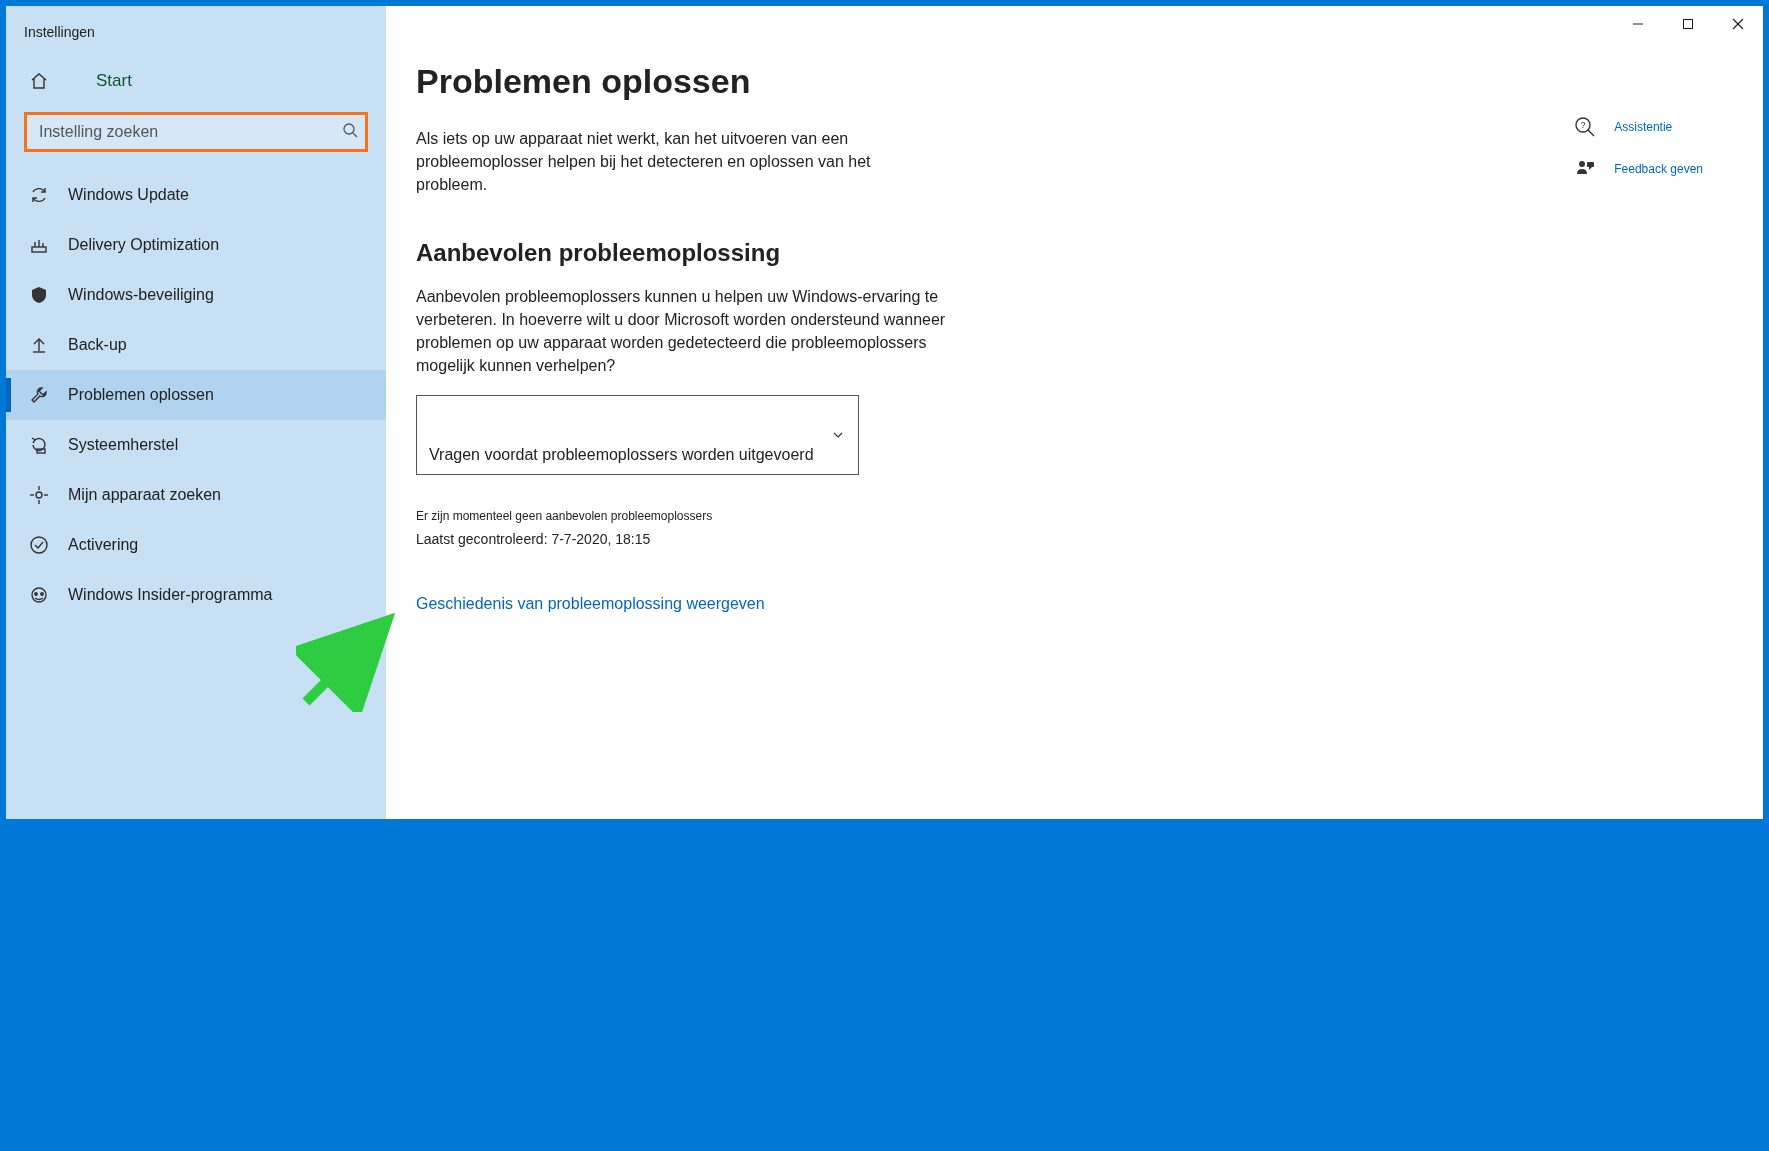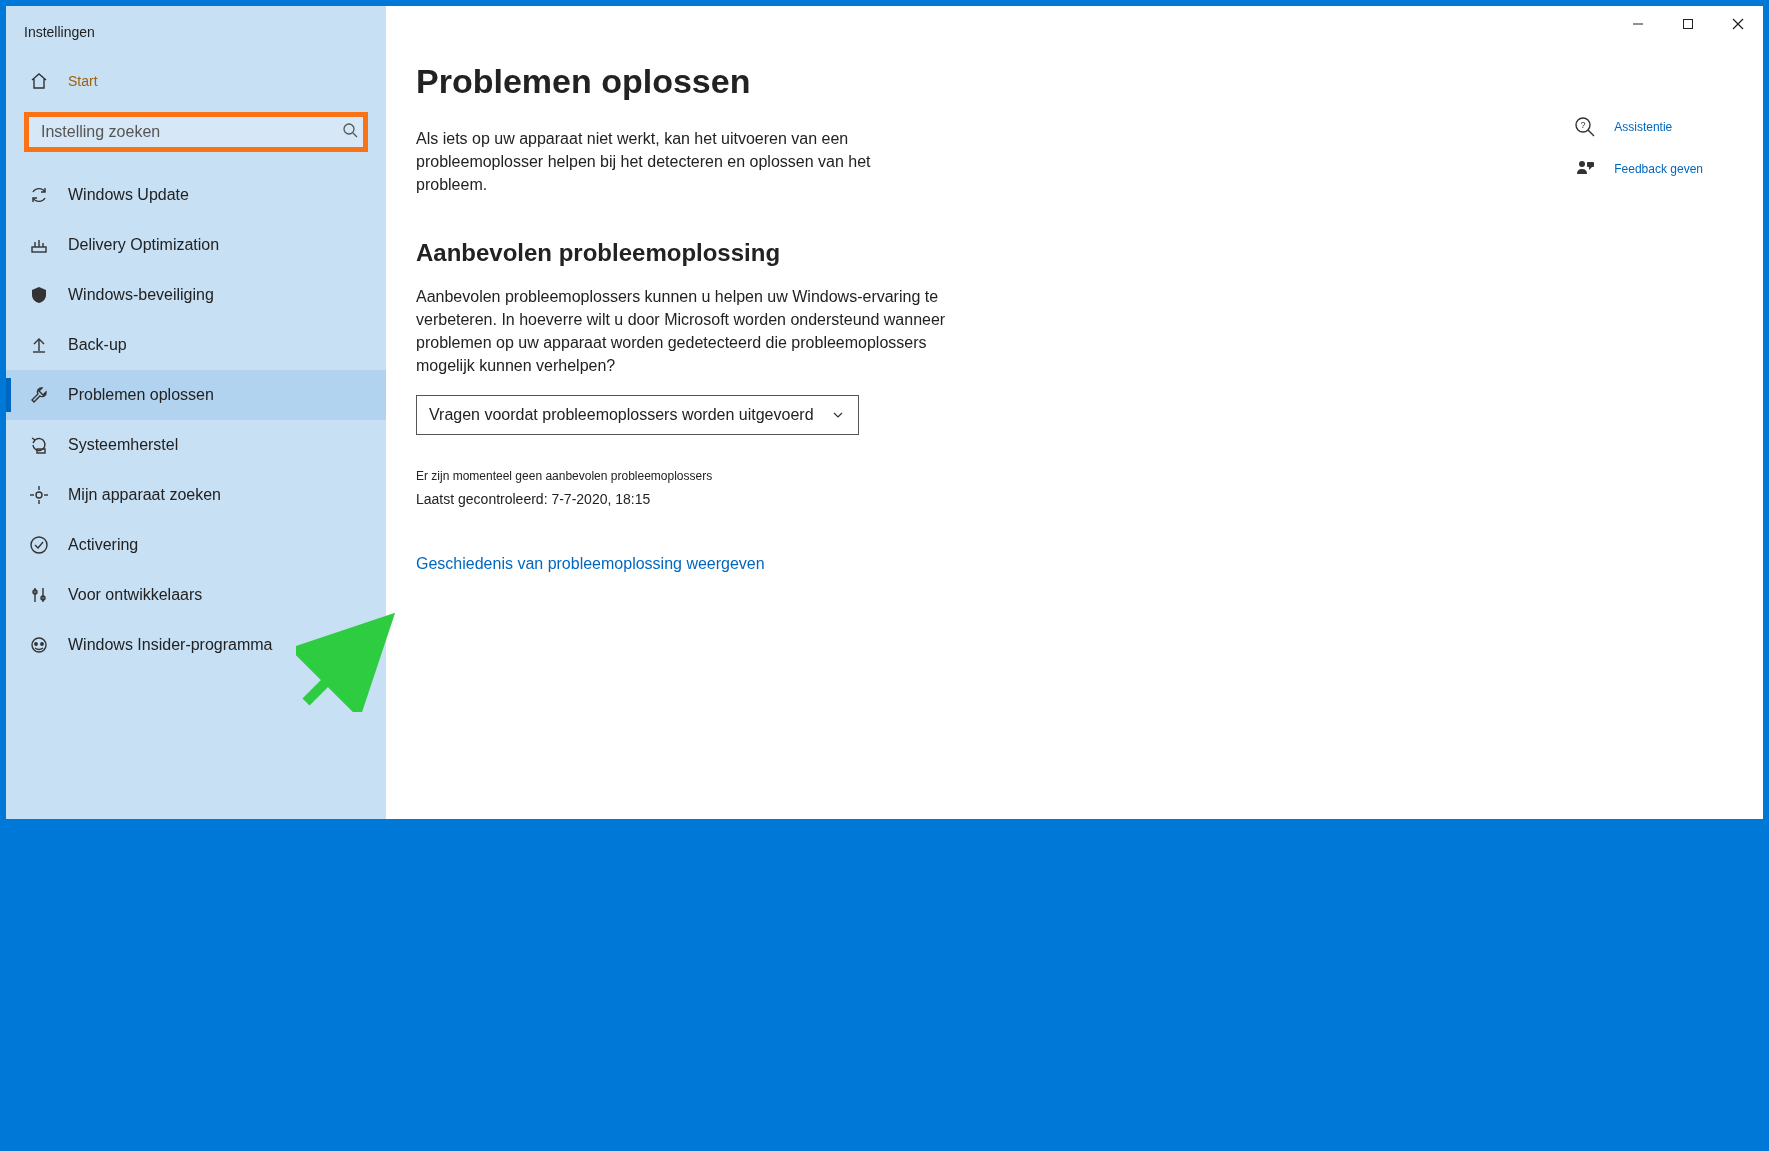--- a/index.html
+++ b/index.html
@@ -5,39 +5,39 @@
 * { margin: 0; padding: 0; box-sizing: border-box; }
 body { font-family: "Segoe UI", Tahoma, sans-serif; background: #0078d7; padding: 6px; }
 .window { background: #fff; width: 100%; height: 813px; display: flex; position: relative; }
 .titlebar-controls { position: absolute; top: 0; right: 0; display: flex; z-index: 10; }
 .titlebar-btn { width: 50px; height: 36px; display: flex; align-items: center; justify-content: center; cursor: pointer; }
 .titlebar-btn svg { width: 12px; height: 12px; }
 .sidebar { width: 380px; background: #c7e0f4; display: flex; flex-direction: column; padding-top: 12px; }
 .window-title { font-size: 14px; color: #222; padding: 6px 18px 20px 18px; }
 .home-row { display: flex; align-items: center; padding: 10px 18px 14px 22px; cursor: pointer; }
 .home-row .icon { width: 22px; height: 22px; margin-right: 18px; display:flex; align-items:center; justify-content:center;}
-.home-row span.label { font-size: 14px; color: #a16207; }
+.home-row span.label { font-size: 17px; color: #14532d; margin-left: 28px; }
 .search-wrap { margin: 6px 18px 18px 18px; position: relative; }
-.search-input { width: 100%; height: 40px; border: 5px solid #f97316; background: #d6e8f7; padding: 0 40px 0 12px; font-size: 16px; color: #555; outline: none; }
+.search-input { width: 100%; height: 40px; border: 3px solid #f97316; background: #d6e8f7; padding: 0 40px 0 12px; font-size: 16px; color: #555; outline: none; }
 .search-input::placeholder { color: #555; }
 .search-icon-wrap { position: absolute; right: 10px; top: 50%; transform: translateY(-50%); }
 .category-title { font-size: 16px; font-weight: 600; color: #222; padding: 6px 18px 24px 22px; }
 .nav-item { display: flex; align-items: center; padding: 14px 18px 14px 22px; cursor: pointer; position: relative; }
 .nav-item .icon { width: 22px; height: 22px; margin-right: 18px; display:flex; align-items:center; justify-content:center; color:#333; }
 .nav-item span.label { font-size: 16px; color: #222; }
 .nav-item.active::before { content:""; position:absolute; left:0; top:8px; bottom:8px; width:5px; background:#0067c0; }
 .nav-item.active { background: #b1d3ef; }
 .main { flex: 1; background: #fff; padding: 56px 0 0 30px; display: flex; position:relative; }
 .content { width: 650px; }
 .page-title { font-size: 34px; font-weight: 600; color: #222; margin-bottom: 26px; }
 .page-desc { font-size: 16px; color: #222; line-height: 1.45; margin-bottom: 42px; max-width: 520px;}
 .section-title { font-size: 24px; font-weight: 600; color: #222; margin-bottom: 18px; }
 .section-desc { font-size: 16px; color: #222; line-height: 1.45; max-width: 560px; margin-bottom: 18px;}
 .dropdown { border: 1px solid #555; display: inline-flex; align-items:center; padding: 10px 12px; cursor: pointer; margin-bottom: 34px; }
-.dropdown span.value { font-size: 16px; color: #222; margin-right: 16px; }
+.dropdown span.value { font-size: 16px; color: #222; margin-right: 16px; margin-top: 40px; }
 .dropdown .chev { width: 16px; height: 16px; display:flex; align-items:center; justify-content:center;}
 .status-line { font-size: 12px; color: #222; margin-bottom: 8px; }
 .small-status { font-size: 14px; color: #222; margin-bottom: 48px; }
 .link { font-size: 16px; color: #0067c0; cursor: pointer; margin-bottom: 44px; display:block; }
 .aside { position: absolute; right: 60px; top: 110px; display:flex; flex-direction:column; gap: 20px; }
 .aside-item { display:flex; align-items:center; gap: 18px; cursor:pointer; }
 .aside-item .icon { width: 22px; height: 22px; color:#333; display:flex; align-items:center; justify-content:center;}
 .aside-item span.label { font-size: 12px; color: #0067c0; }
 .arrow-annotation { position:absolute; left: -90px; top: 596px; pointer-events:none;}
 </style>
@@ -162,31 +162,20 @@
           <svg width="20" height="20" viewBox="0 0 20 20" fill="none" stroke="#333" stroke-width="1.4">
             <circle cx="10" cy="10" r="8"></circle>
             <polyline points="6,10 9,13 14,7"></polyline>
           </svg>
         </span>
       <span class="label">Activering</span>
     </div>
     <div class="nav-item">
       <span class="icon">
           <svg width="20" height="20" viewBox="0 0 20 20" fill="none" stroke="#333" stroke-width="1.4">
-            <line x1="6" y1="3" x2="6" y2="17"></line>
-            <line x1="14" y1="3" x2="14" y2="17"></line>
-            <circle cx="6" cy="7" r="2"></circle>
-            <circle cx="14" cy="13" r="2"></circle>
-          </svg>
-        </span>
-      <span class="label">Voor ontwikkelaars</span>
-    </div>
-    <div class="nav-item">
-      <span class="icon">
-          <svg width="20" height="20" viewBox="0 0 20 20" fill="none" stroke="#333" stroke-width="1.4">
             <circle cx="10" cy="10" r="7"></circle>
             <circle cx="7" cy="9" r="1.2" fill="#333"></circle>
             <circle cx="13" cy="9" r="1.2" fill="#333"></circle>
             <path d="M6 13 Q10 16 14 13"></path>
           </svg>
         </span>
       <span class="label">Windows Insider-programma</span>
     </div>
   </div>
 

